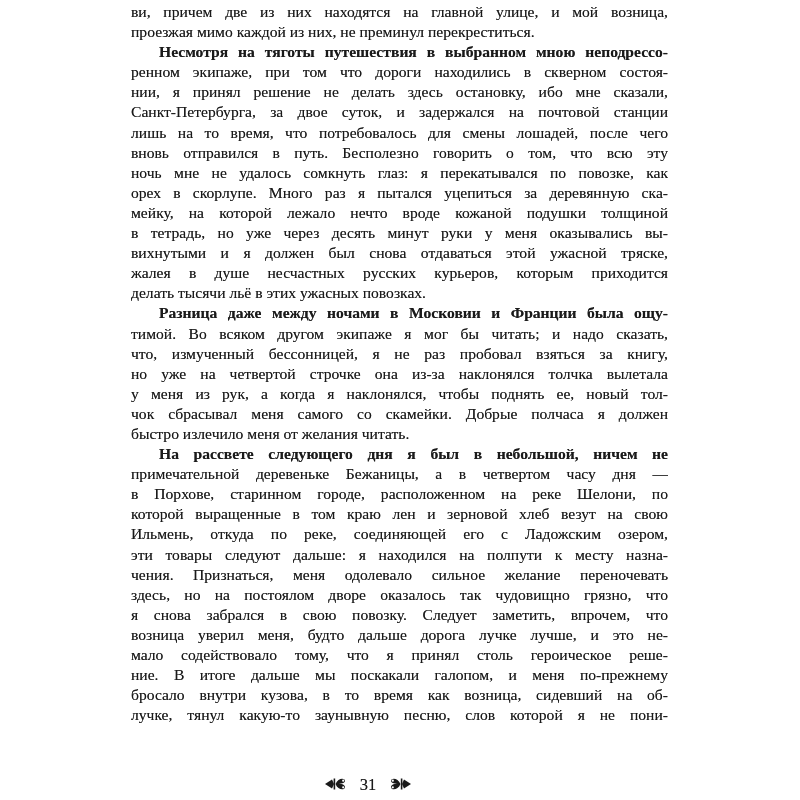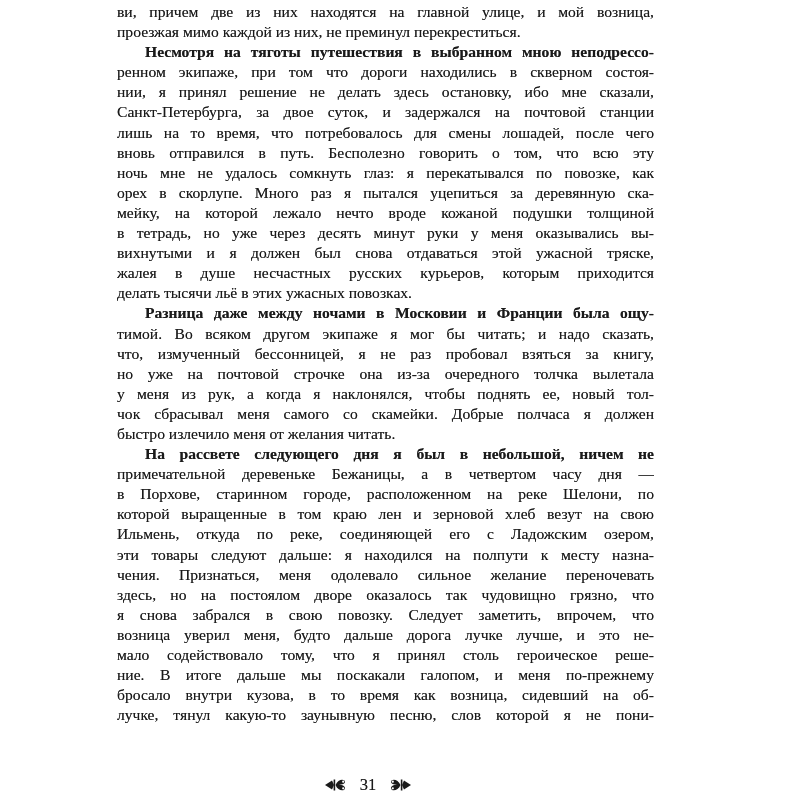--- a/index.html
+++ b/index.html
@@ -13,21 +13,21 @@
   .book-page {
     position: relative;
     width: 800px;
     height: 800px;
     background: var(--page-bg, #ffffff);
     font-family: "Liberation Serif", "DejaVu Serif", serif;
     color: var(--ink, #1a1a1a);
   }
   .text-block {
     position: absolute;
-    left: 117px;
+    left: 131px;
     top: 2px;
     width: 537px;
   }
   .line {
     font-size: 15.6px;
     line-height: 20.1px;
     height: 20.1px;
     overflow: hidden;
     text-align: justify;
     text-align-last: justify;
@@ -41,21 +41,21 @@
   .line.para-end {
     text-align-last: left;
   }
   .page-footer {
     position: absolute;
     left: 0;
     top: 776px;
     width: 736px;
     display: flex;
     justify-content: center;
-    align-items: center;
+    align-items: flex-start;
     gap: 11px;
   }
   .page-number {
     font-size: 16.5px;
     line-height: 18px;
     color: var(--ink, #1a1a1a);
     text-shadow: 0 0 0.4px rgba(0,0,0,0.55);
   }
   .fleuron {
     width: 24px;
@@ -82,21 +82,21 @@
       <div class="line">ночь мне не удалось сомкнуть глаз: я перекатывался по повозке, как</div>
       <div class="line">орех в скорлупе. Много раз я пытался уцепиться за деревянную ска-</div>
       <div class="line">мейку, на которой лежало нечто вроде кожаной подушки толщиной</div>
       <div class="line">в тетрадь, но уже через десять минут руки у меня оказывались вы-</div>
       <div class="line">вихнутыми и я должен был снова отдаваться этой ужасной тряске,</div>
       <div class="line">жалея в душе несчастных русских курьеров, которым приходится</div>
       <div class="line para-end">делать тысячи льё в этих ужасных повозках.</div>
       <div class="line indent">Разница даже между ночами в Московии и Франции была ощу-</div>
       <div class="line">тимой. Во всяком другом экипаже я мог бы читать; и надо сказать,</div>
       <div class="line">что, измученный бессонницей, я не раз пробовал взяться за книгу,</div>
-      <div class="line">но уже на почтовой строчке она из-за очередного толчка вылетала</div>
+      <div class="line">но уже на четвертой строчке она из-за наклонялся толчка вылетала</div>
       <div class="line">у меня из рук, а когда я наклонялся, чтобы поднять ее, новый тол-</div>
       <div class="line">чок сбрасывал меня самого со скамейки. Добрые полчаса я должен</div>
       <div class="line para-end">быстро излечило меня от желания читать.</div>
       <div class="line indent">На рассвете следующего дня я был в небольшой, ничем не</div>
       <div class="line">примечательной деревеньке Бежаницы, а в четвертом часу дня —</div>
       <div class="line">в Порхове, старинном городе, расположенном на реке Шелони, по</div>
       <div class="line">которой выращенные в том краю лен и зерновой хлеб везут на свою</div>
       <div class="line">Ильмень, откуда по реке, соединяющей его с Ладожским озером,</div>
       <div class="line">эти товары следуют дальше: я находился на полпути к месту назна-</div>
       <div class="line">чения. Признаться, меня одолевало сильное желание переночевать</div>

